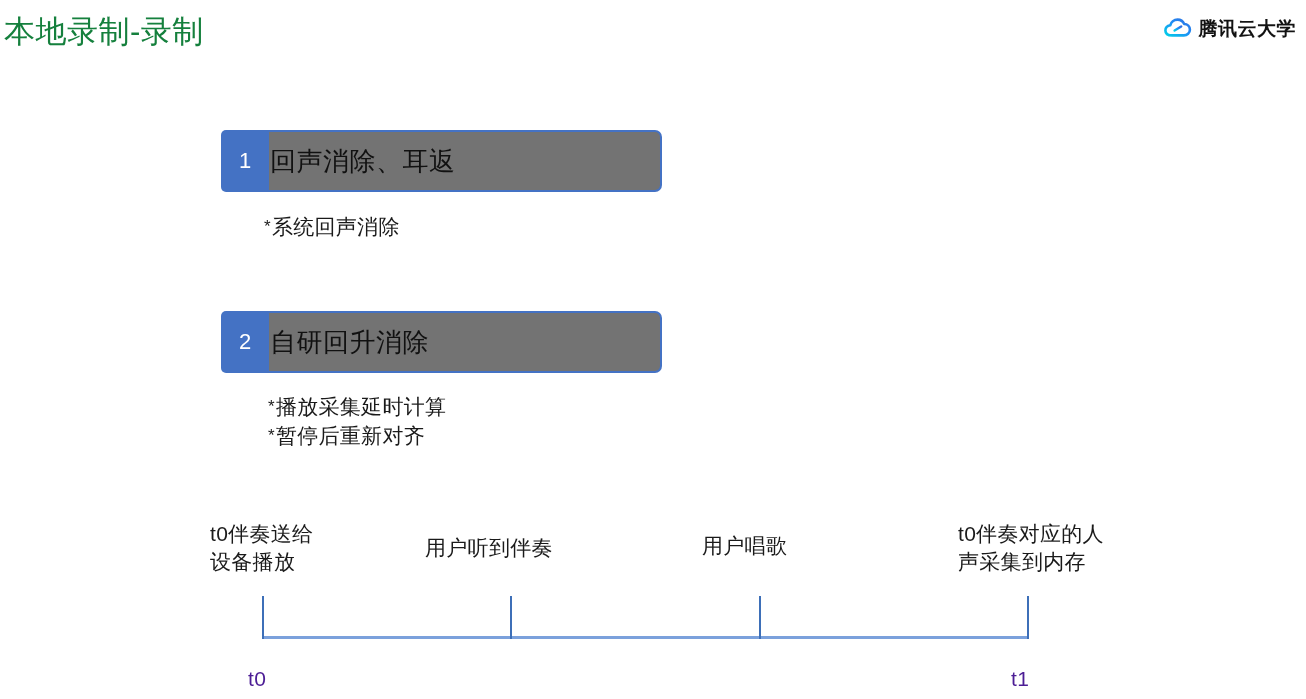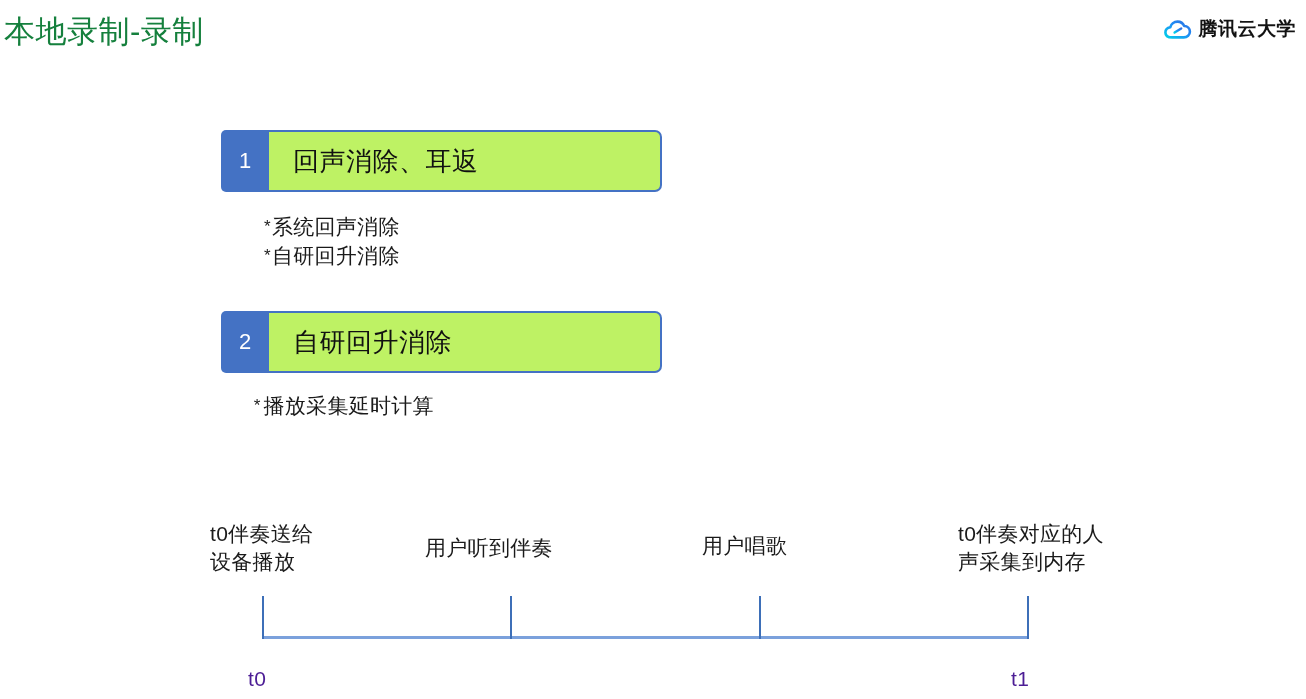--- a/index.html
+++ b/index.html
@@ -25,21 +25,21 @@
     color: #15803d;
     white-space: nowrap;
     letter-spacing: 0.5px;
   }
 
   .brand {
     position: absolute;
     right: 10px;
     top: 18px;
     display: flex;
-    align-items: flex-end;
+    align-items: flex-start;
     gap: 7px;
   }
   .brand-icon {
     width: 28px;
     height: 20px;
     display: block;
   }
   .brand-text {
     font-size: 19px;
     line-height: 22px;
@@ -62,27 +62,27 @@
     background: #4472c4;
     border-radius: 5px 0 0 5px;
     color: #ffffff;
     font-size: 22px;
     display: flex;
     align-items: center;
     justify-content: center;
   }
   .block-body {
     flex: 1 1 auto;
-    background: #bef264;
+    background: #737373;
     border: 2px solid #4472c4;
     border-left: none;
     border-radius: 0 7px 7px 0;
     display: flex;
     align-items: center;
-    padding-left: 24px;
+    padding-left: 1px;
     box-sizing: border-box;
   }
   .block-label {
     font-size: 26px;
     color: #111111;
     line-height: 30px;
     letter-spacing: 0.5px;
     white-space: nowrap;
   }
 
@@ -97,21 +97,21 @@
     color: #1a1a1a;
     letter-spacing: 0.3px;
   }
   .bullets div { white-space: nowrap; }
   .bullet-star {
     font-size: 17px;
     vertical-align: 2px;
     margin-right: 1px;
   }
   #bullets-1 { left: 264px; top: 212px; }
-  #bullets-2 { left: 252px; top: 392px; font-family: Liberation Mono, monospace; }
+  #bullets-2 { left: 268px; top: 392px; }
 
   
   .timeline {
     position: absolute;
     left: 0;
     top: 505px;
     width: 1306px;
     height: 194px;
   }
   .tl-label {
@@ -170,32 +170,32 @@
 
 <div class="block" id="block-1">
   <div class="block-num">1</div>
   <div class="block-body">
     <span class="block-label">回声消除、耳返</span>
   </div>
 </div>
 
 <div class="bullets" id="bullets-1">
   <div><span class="bullet-star">*</span><span>系统回声消除</span></div>
-  <div><span class="bullet-star">*</span><span>自研回升消除</span></div>
 </div>
 
 <div class="block" id="block-2">
   <div class="block-num">2</div>
   <div class="block-body">
     <span class="block-label">自研回升消除</span>
   </div>
 </div>
 
 <div class="bullets" id="bullets-2">
   <div><span class="bullet-star">*</span><span>播放采集延时计算</span></div>
+  <div><span class="bullet-star">*</span><span>暂停后重新对齐</span></div>
 </div>
 
 <div class="timeline">
 
   <div class="tl-label" style="left:210px; top:15px;">
     <div>t0伴奏送给</div>
     <div>设备播放</div>
   </div>
 
   <div class="tl-label" style="left:425px; top:29px;">

